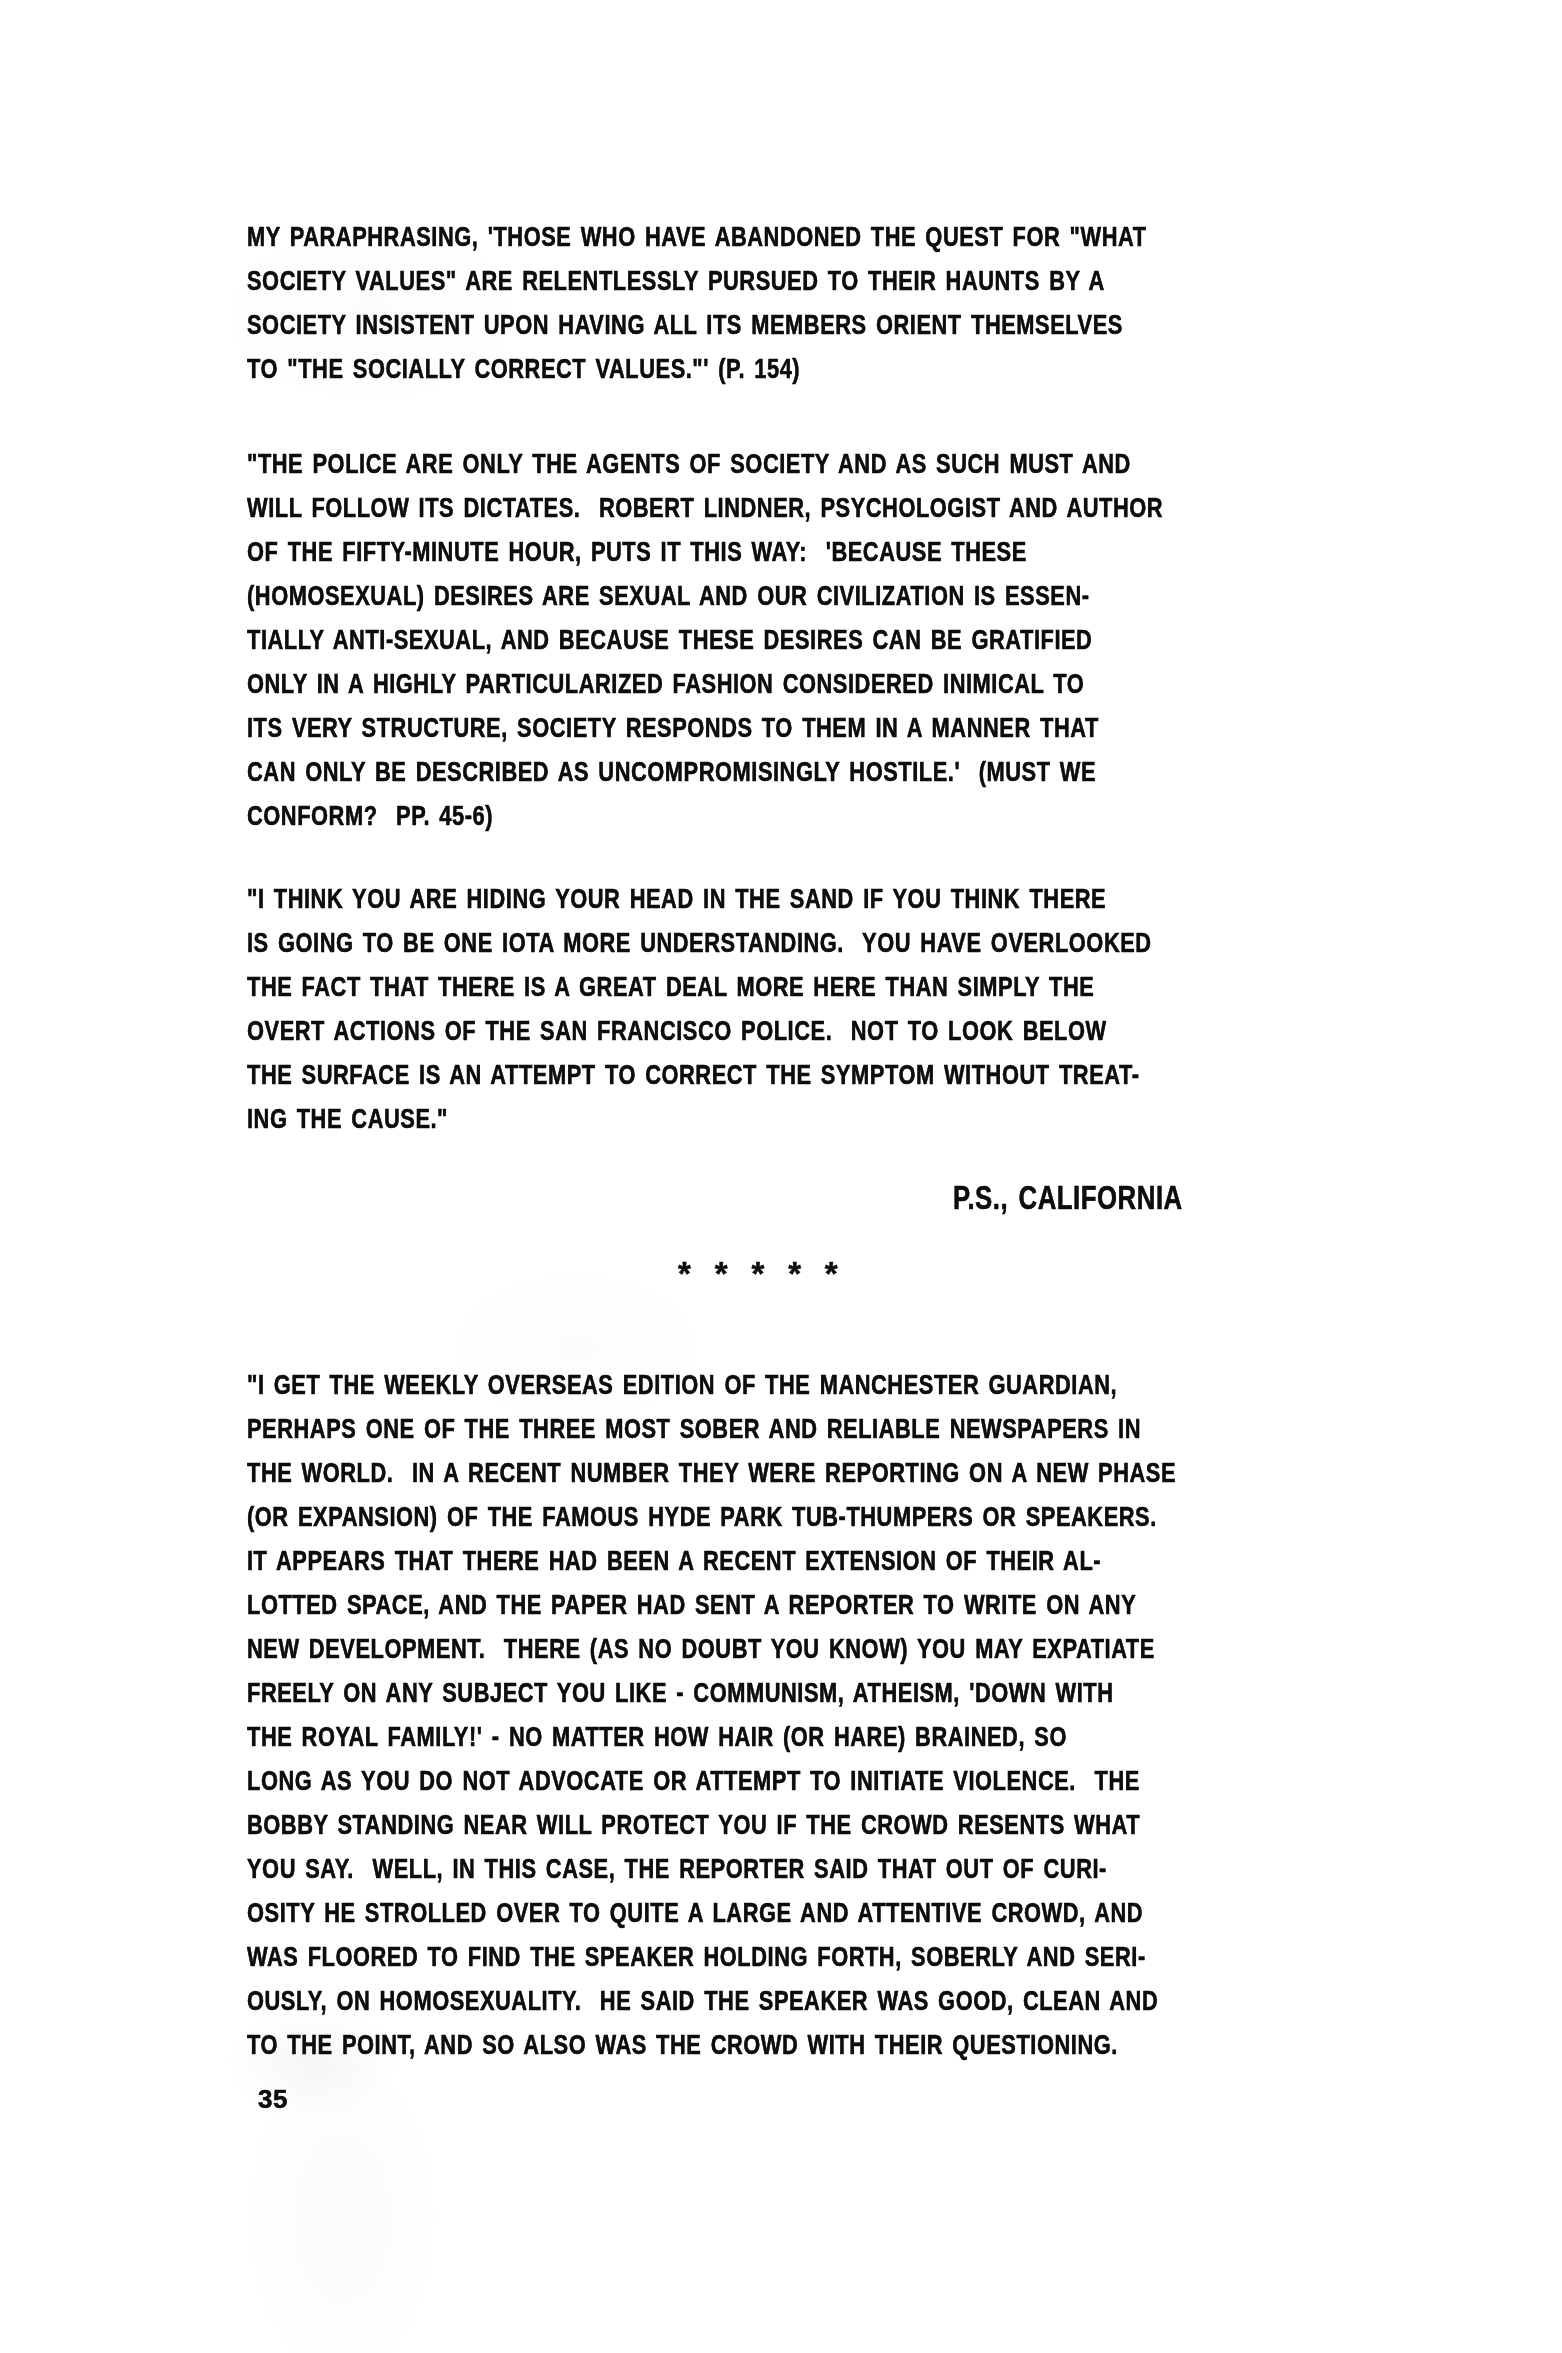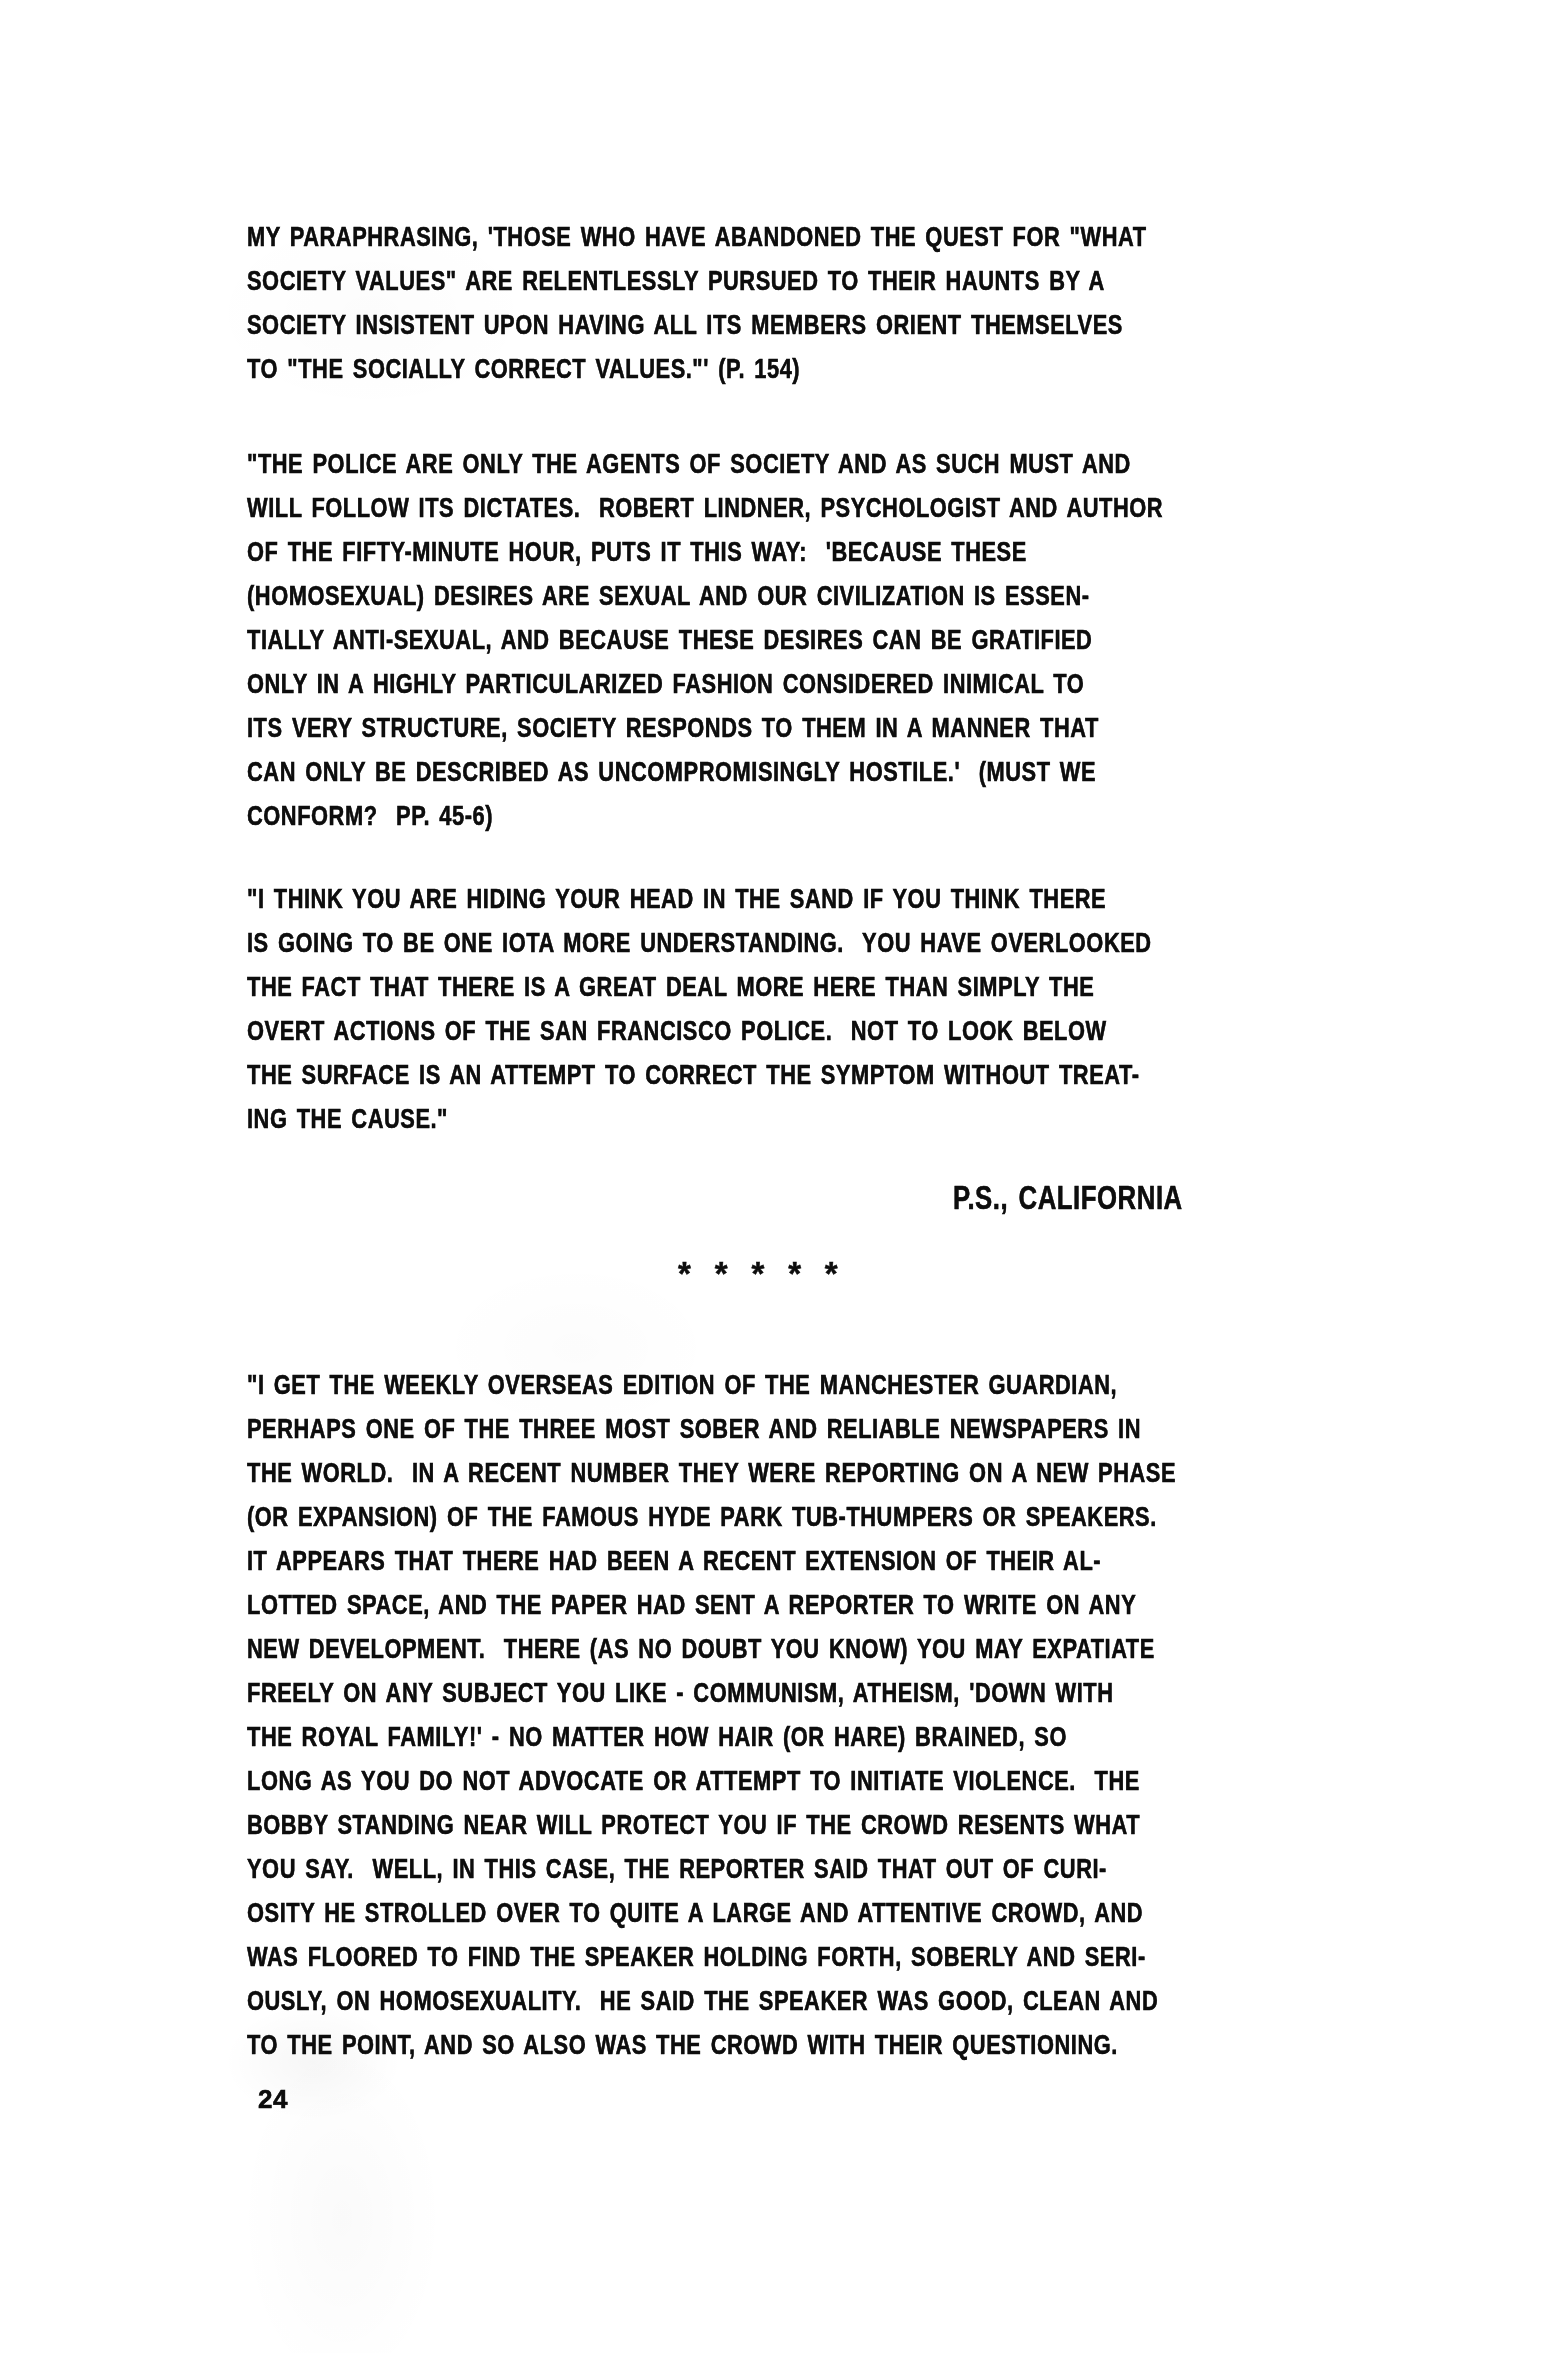--- a/index.html
+++ b/index.html
@@ -110,16 +110,16 @@
     <div class="line">THE ROYAL FAMILY!' - NO MATTER HOW HAIR (OR HARE) BRAINED, SO</div>
     <div class="line">LONG AS YOU DO NOT ADVOCATE OR ATTEMPT TO INITIATE VIOLENCE.  THE</div>
     <div class="line">BOBBY STANDING NEAR WILL PROTECT YOU IF THE CROWD RESENTS WHAT</div>
     <div class="line">YOU SAY.  WELL, IN THIS CASE, THE REPORTER SAID THAT OUT OF CURI-</div>
     <div class="line">OSITY HE STROLLED OVER TO QUITE A LARGE AND ATTENTIVE CROWD, AND</div>
     <div class="line">WAS FLOORED TO FIND THE SPEAKER HOLDING FORTH, SOBERLY AND SERI-</div>
     <div class="line">OUSLY, ON HOMOSEXUALITY.  HE SAID THE SPEAKER WAS GOOD, CLEAN AND</div>
     <div class="line">TO THE POINT, AND SO ALSO WAS THE CROWD WITH THEIR QUESTIONING.</div>
   </div>
 
-  <div class="page-number">24</div>
+  <div class="page-number">35</div>
 
 </div>
 
 
 </body></html>

